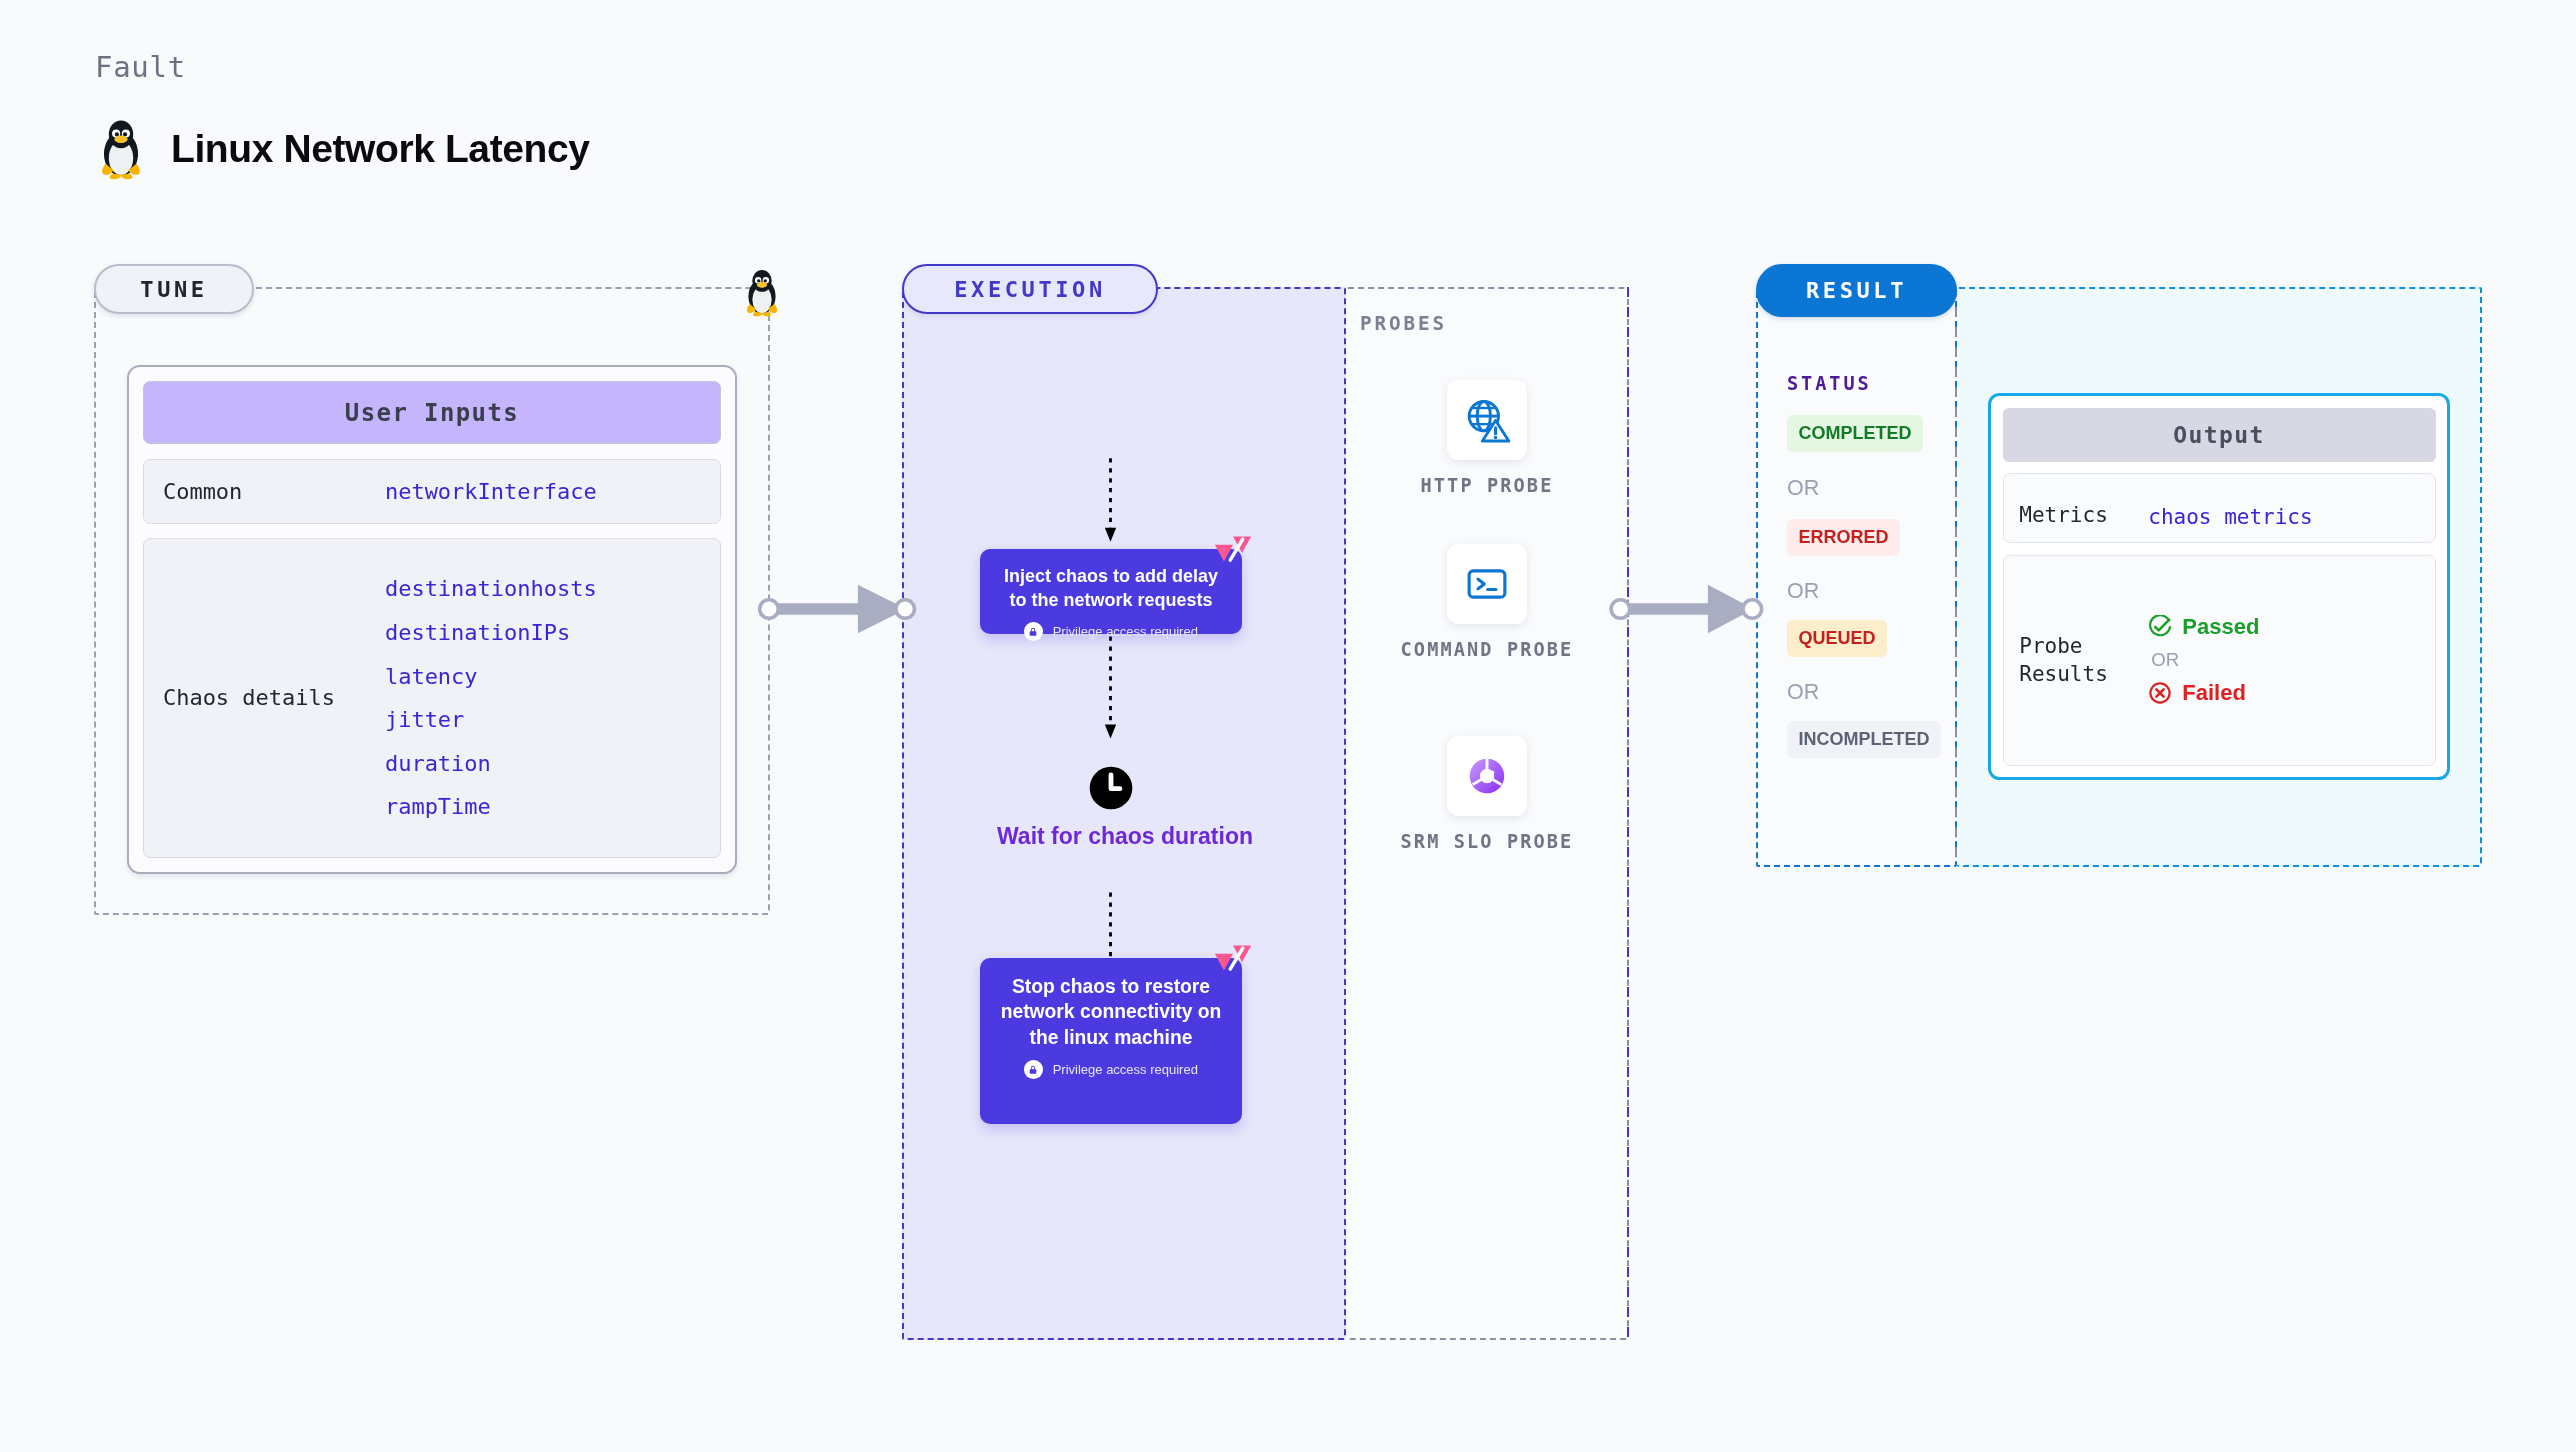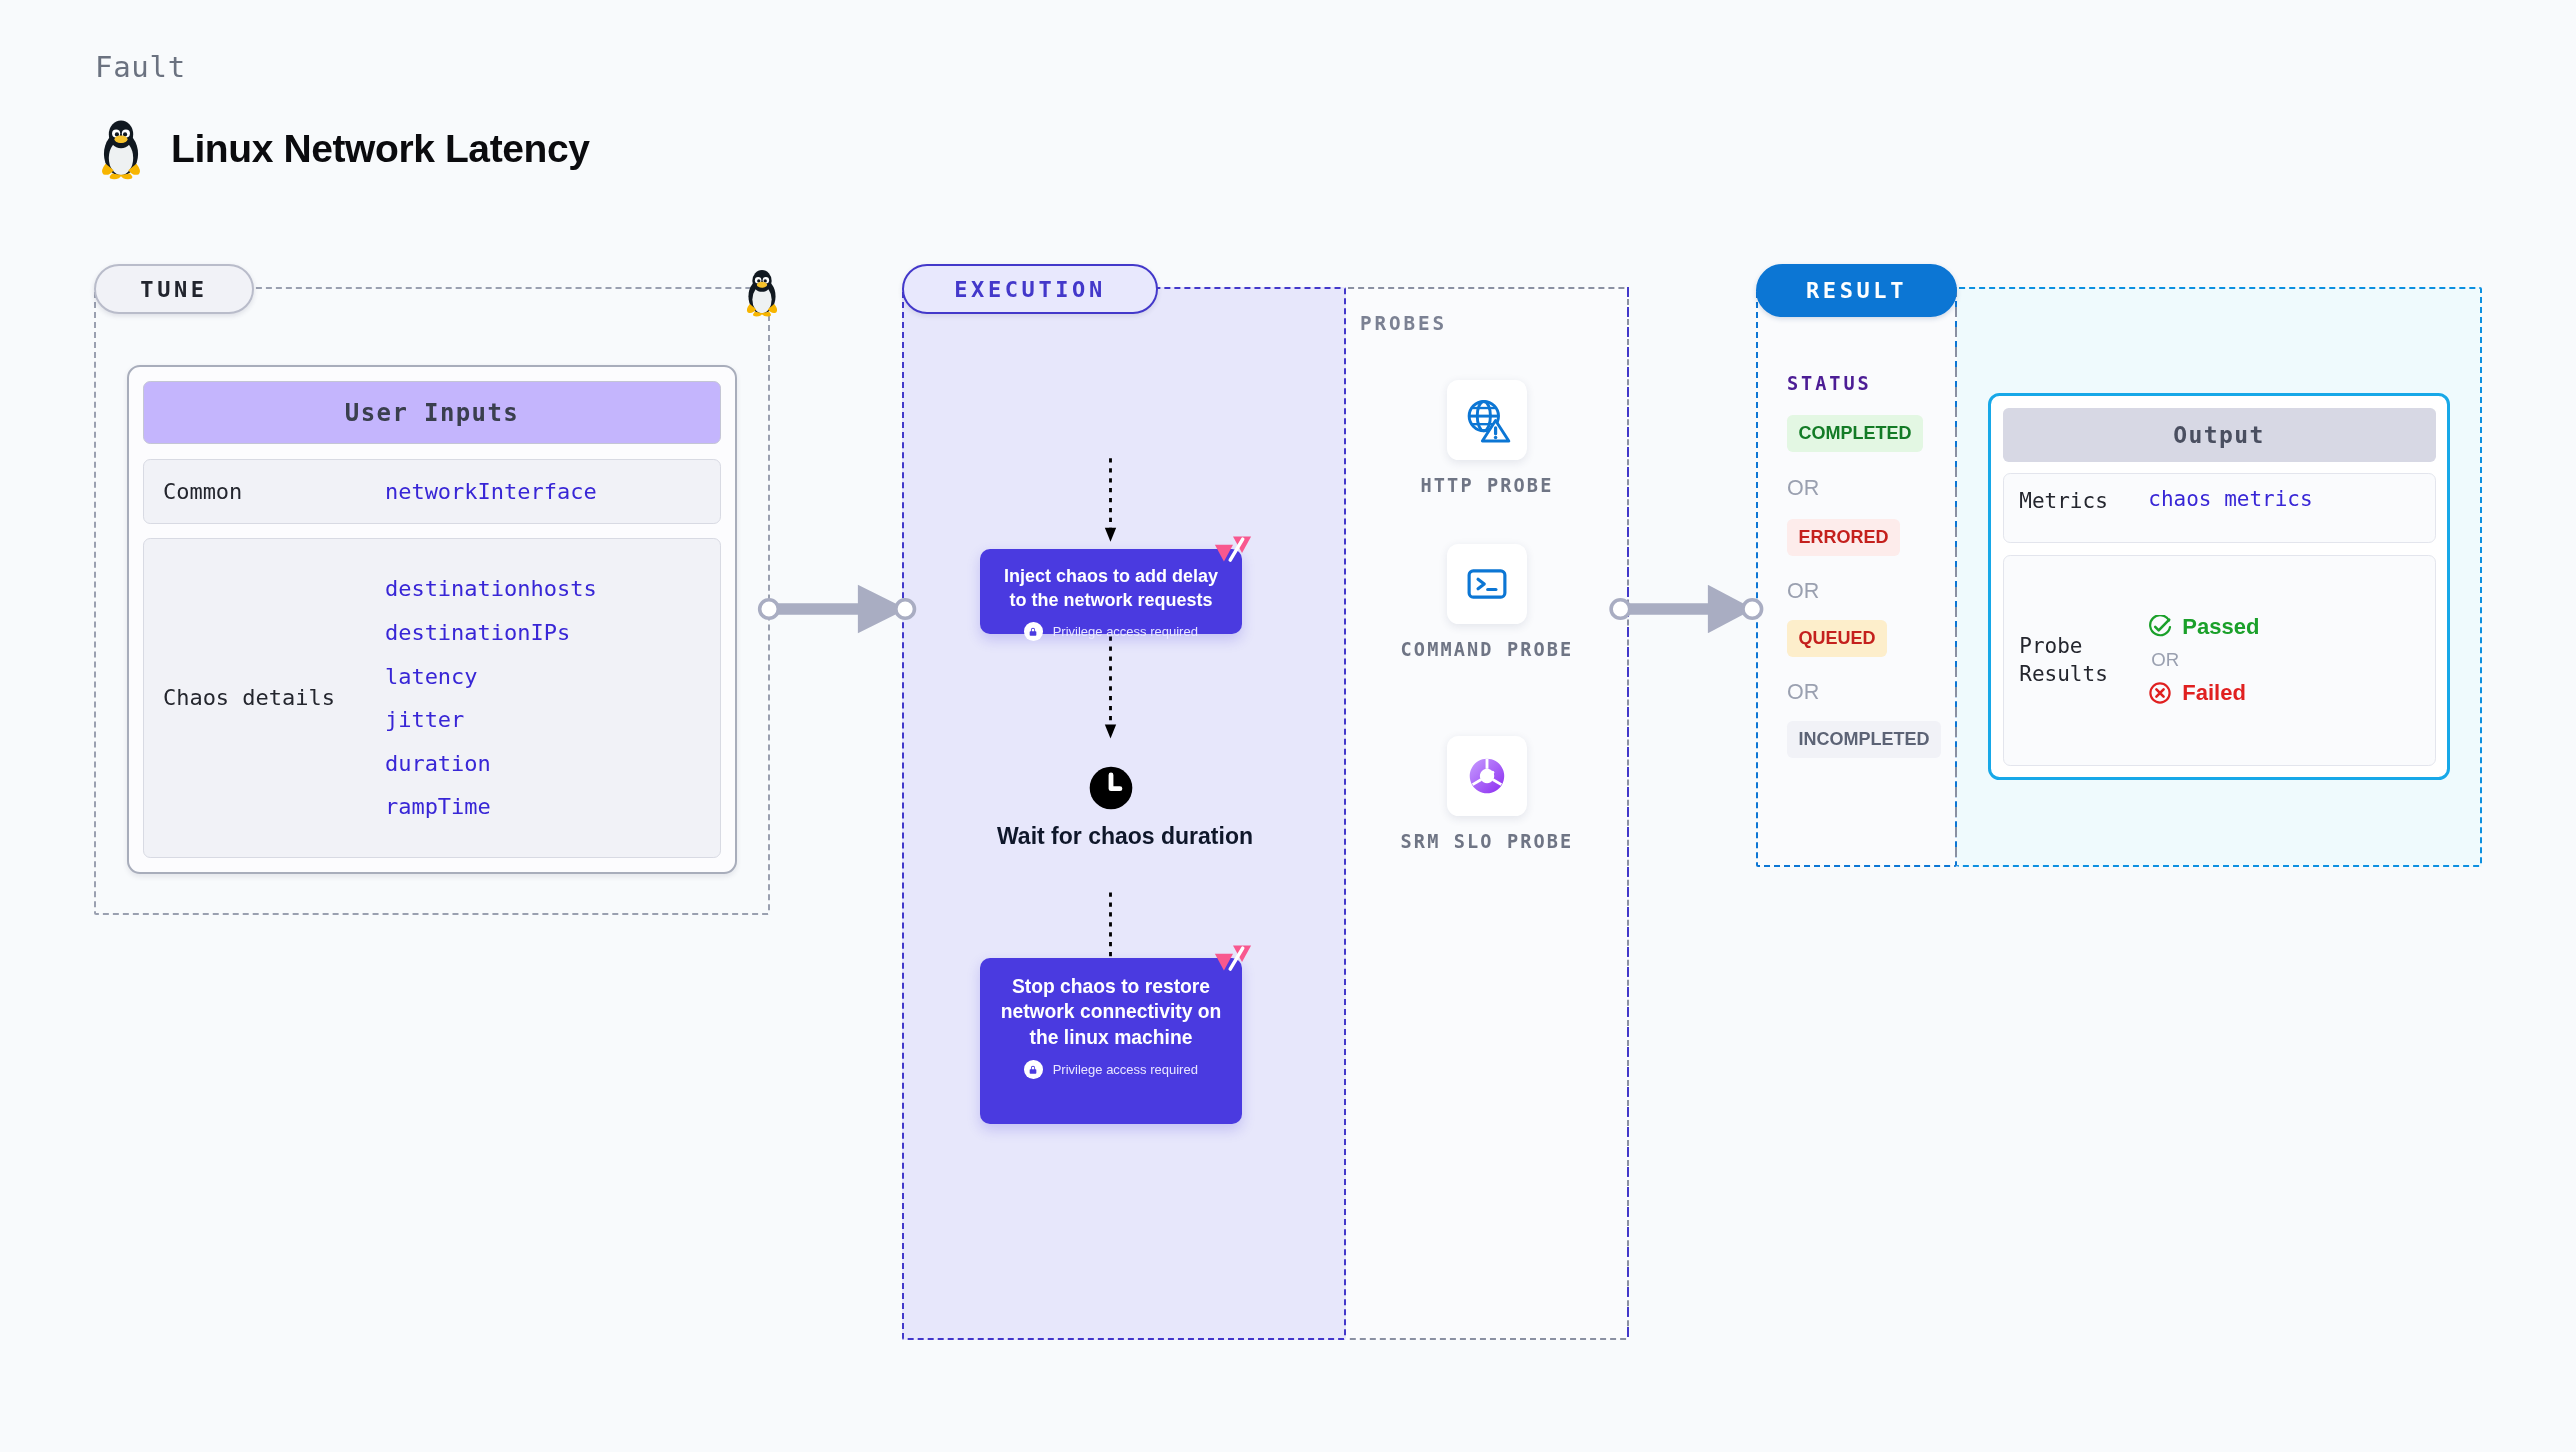--- a/index.html
+++ b/index.html
@@ -134,21 +134,21 @@
   .pb-title { font-size: 18px; font-weight: 700; line-height: 1.32; }
   .pb-sub { display:flex; align-items:center; justify-content:center; gap:10px; margin-top: 10px; font-size: 13px; color:#e8e6ff; }
   .lock-badge {
     width: 18.6px; height: 18.6px; border-radius: 50%; background: #fff;
     display:flex; align-items:center; justify-content:center; flex: 0 0 18.6px;
   }
   .chaos-mark { position: absolute; right: -11.5px; top: -14.3px; width: 42px; height: 39px; }
   .clock-icon { position: absolute; width: 44px; height: 44px; }
   .wait-title {
     position: absolute; left: 946px; top: 822px; width: 358px; text-align: center;
-    font-size: 23px; font-weight: 700; color: #0f172a; line-height: 1.28;
+    font-size: 23px; font-weight: 700; color: #6d28d9; line-height: 1.28;
   }
 
   
   .probe-item { position: absolute; width: 186px; text-align: center; }
   .probe-tile {
     width: 80px; height: 80px; margin: 0 auto; background: #fff; border-radius: 11.5px;
     display: flex; align-items: center; justify-content: center;
     box-shadow: 0 2.9px 8.6px rgba(40,50,90,.10);
   }
   .probe-label {
@@ -177,21 +177,21 @@
     background: #fff; border: 3.6px solid #17a8e8; border-radius: 11.5px;
     padding: 11.5px; display: flex; flex-direction: column; gap: 11.5px;
   }
   .out-head {
     height: 54px; background: #d7d8e4; border-radius: 5.7px;
     display:flex; align-items:center; justify-content:center;
     font-family:"DejaVu Sans Mono", monospace; font-size: 23px; font-weight:700;
     color:#4a4f60; letter-spacing: 1.4px;
   }
   .out-row { background:#fafbfd; border:1.4px solid #e3e5ed; border-radius:7.2px; display:flex; padding: 13px 15.8px; }
-  .out-row.metrics { height: 70px; align-items:flex-start; }
+  .out-row.metrics { height: 70px; align-items:flex-end; }
   .out-row.probes { flex:1; align-items:center; }
   .out-key { width: 129px; flex:0 0 129px; font-family:"DejaVu Sans Mono", monospace; font-size:21px; color:#24262e; line-height:1.35; }
   .out-val { font-family:"DejaVu Sans Mono", monospace; font-size:21px; color:#3826d6; }
   .res-line { display:flex; align-items:center; gap:10px; font-size:22px; font-weight:700; }
   .res-stack { display:flex; flex-direction:column; gap:8.6px; }
   .res-or { font-size:18.6px; color:#9aa0b0; font-weight:400; font-family:"Liberation Sans",sans-serif; margin-left: 2.9px;}
 </style>
 </head>
 <body>
 

